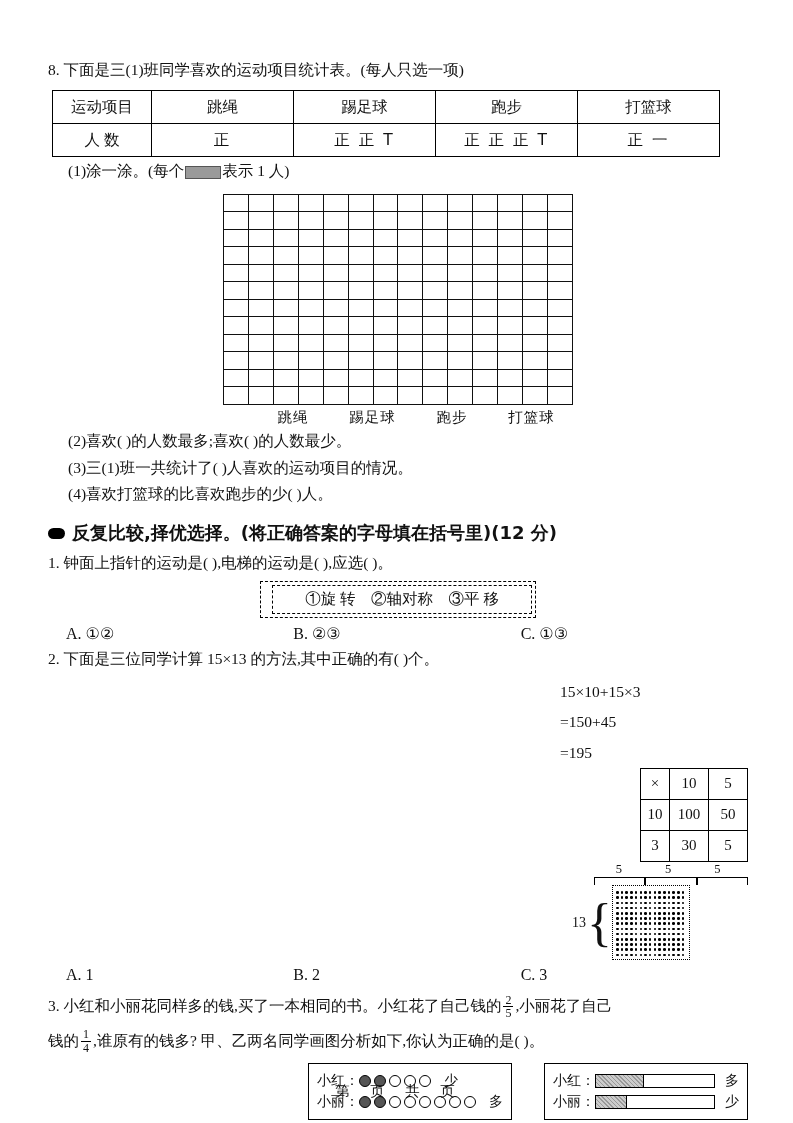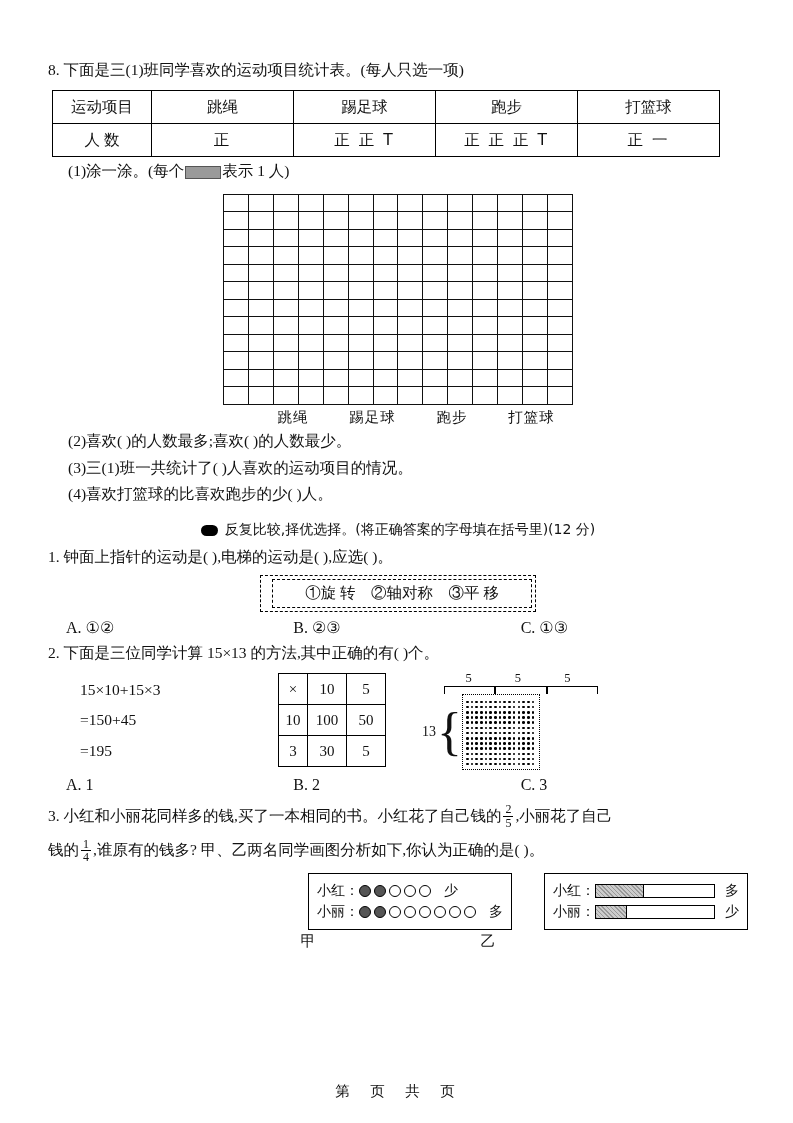--- a/index.html
+++ b/index.html
@@ -85,26 +85,25 @@
     font-size: 14.5px;
     justify-content: space-around;
     padding-left: 34px;
     box-sizing: border-box;
   }
   .axis-labels span { letter-spacing: 1px; }
 
   
   .sec-head {
     font-family: "DejaVu Sans", sans-serif;
-    font-weight: normal;
-    font-size: 14px;
+    font-weight: bold;
+    font-size: 18px;
     margin: 14px 0 6px 0;
     display: flex;
     align-items: center;
-    justify-content: center;
   }
   .sec-bullet {
     display: inline-block;
     width: 17px;
     height: 11px;
     border-radius: 6px;
     background: #000;
     margin-right: 7px;
   }
 
@@ -128,23 +127,24 @@
     border: 1px dashed #000;
     padding: 3px 8px;
     text-align: center;
     font-size: 15.5px;
     margin-left: 8px;
   }
 
   
   .q2row {
     display: flex;
-    align-items: center;
+    align-items: flex-end;
     margin-top: 6px;
     padding-left: 10px;
+    flex-direction: column;
   }
   .calc {
     font-size: 15.5px;
     line-height: 1.95;
     width: 210px;
     padding-left: 22px;
     box-sizing: border-box;
   }
   table.mulgrid {
     border-collapse: collapse;

